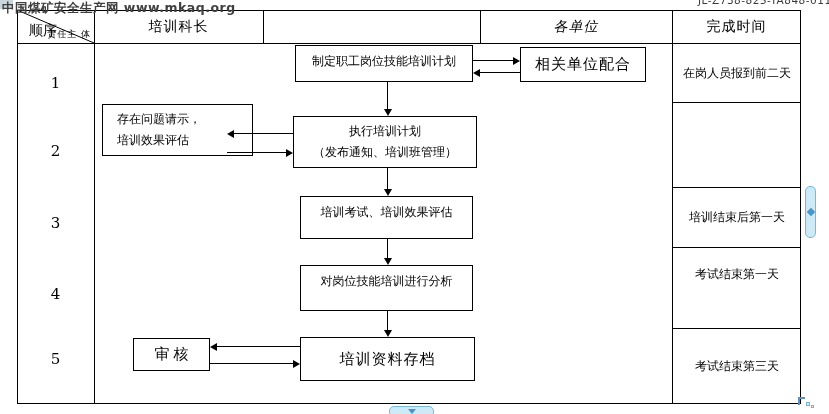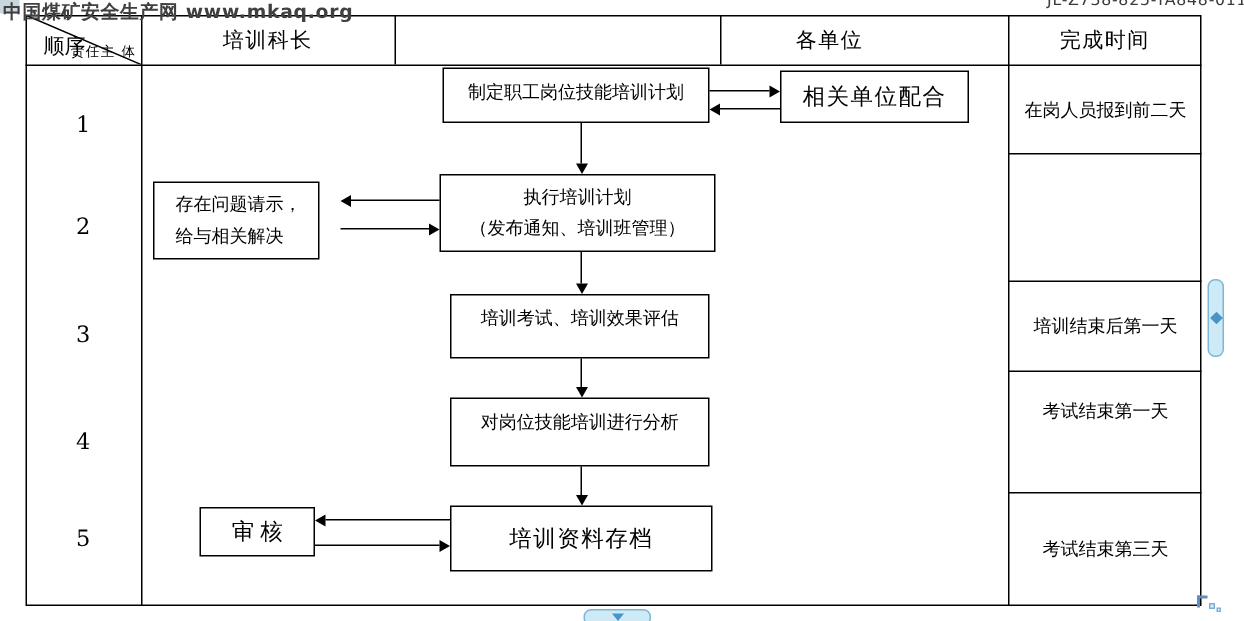--- a/index.html
+++ b/index.html
@@ -84,40 +84,40 @@
   <div class="hl" style="left:672px; top:328px; width:129px;"></div>
 
   <div class="corner">
     <svg width="77" height="33">
       <line x1="0" y1="0" x2="77" y2="33" stroke="#000" stroke-width="1"></line>
     </svg>
     <span class="lbl-top">责任主 体</span>
     <span class="lbl-bottom">顺序</span>
   </div>
   <div class="hcell" style="left:94px; width:169px;">培训科长</div>
-  <div class="hcell" style="left:457px; width:192px;">各单位</div>
+  <div class="hcell" style="left:480px; width:192px;font-style:italic;">各单位</div>
   <div class="hcell" style="left:672px; width:129px;">完成时间</div>
 
   <div class="seq" style="top:74px;">1</div>
   <div class="seq" style="top:142px;">2</div>
   <div class="seq" style="top:214px;">3</div>
   <div class="seq" style="top:285px;">4</div>
   <div class="seq" style="top:350px;">5</div>
 
   <div class="fbox topalign" style="left:295px; top:45px; width:178px; height:37px;">
     <span>制定职工岗位技能培训计划</span>
   </div>
 
   <div class="fbox big" style="left:520px; top:47px; width:126px; height:35px;">
     <span>相关单位配合</span>
   </div>
 
-  <div class="fbox leftalign" style="left:102px; top:121px; width:111px; height:52px; line-height:21px;">
+  <div class="fbox leftalign" style="left:102px; top:104px; width:151px; height:52px; line-height:21px;">
     <span>存在问题请示，</span>
-    <span>给与相关解决</span>
+    <span>培训效果评估</span>
   </div>
 
   <div class="fbox" style="left:293px; top:116px; width:184px; height:52px; line-height:21px;">
     <span>执行培训计划</span>
     <span>（发布通知、培训班管理）</span>
   </div>
 
   <div class="fbox topalign" style="left:300px; top:196px; width:173px; height:43px;">
     <span>培训考试、培训效果评估</span>
   </div>

